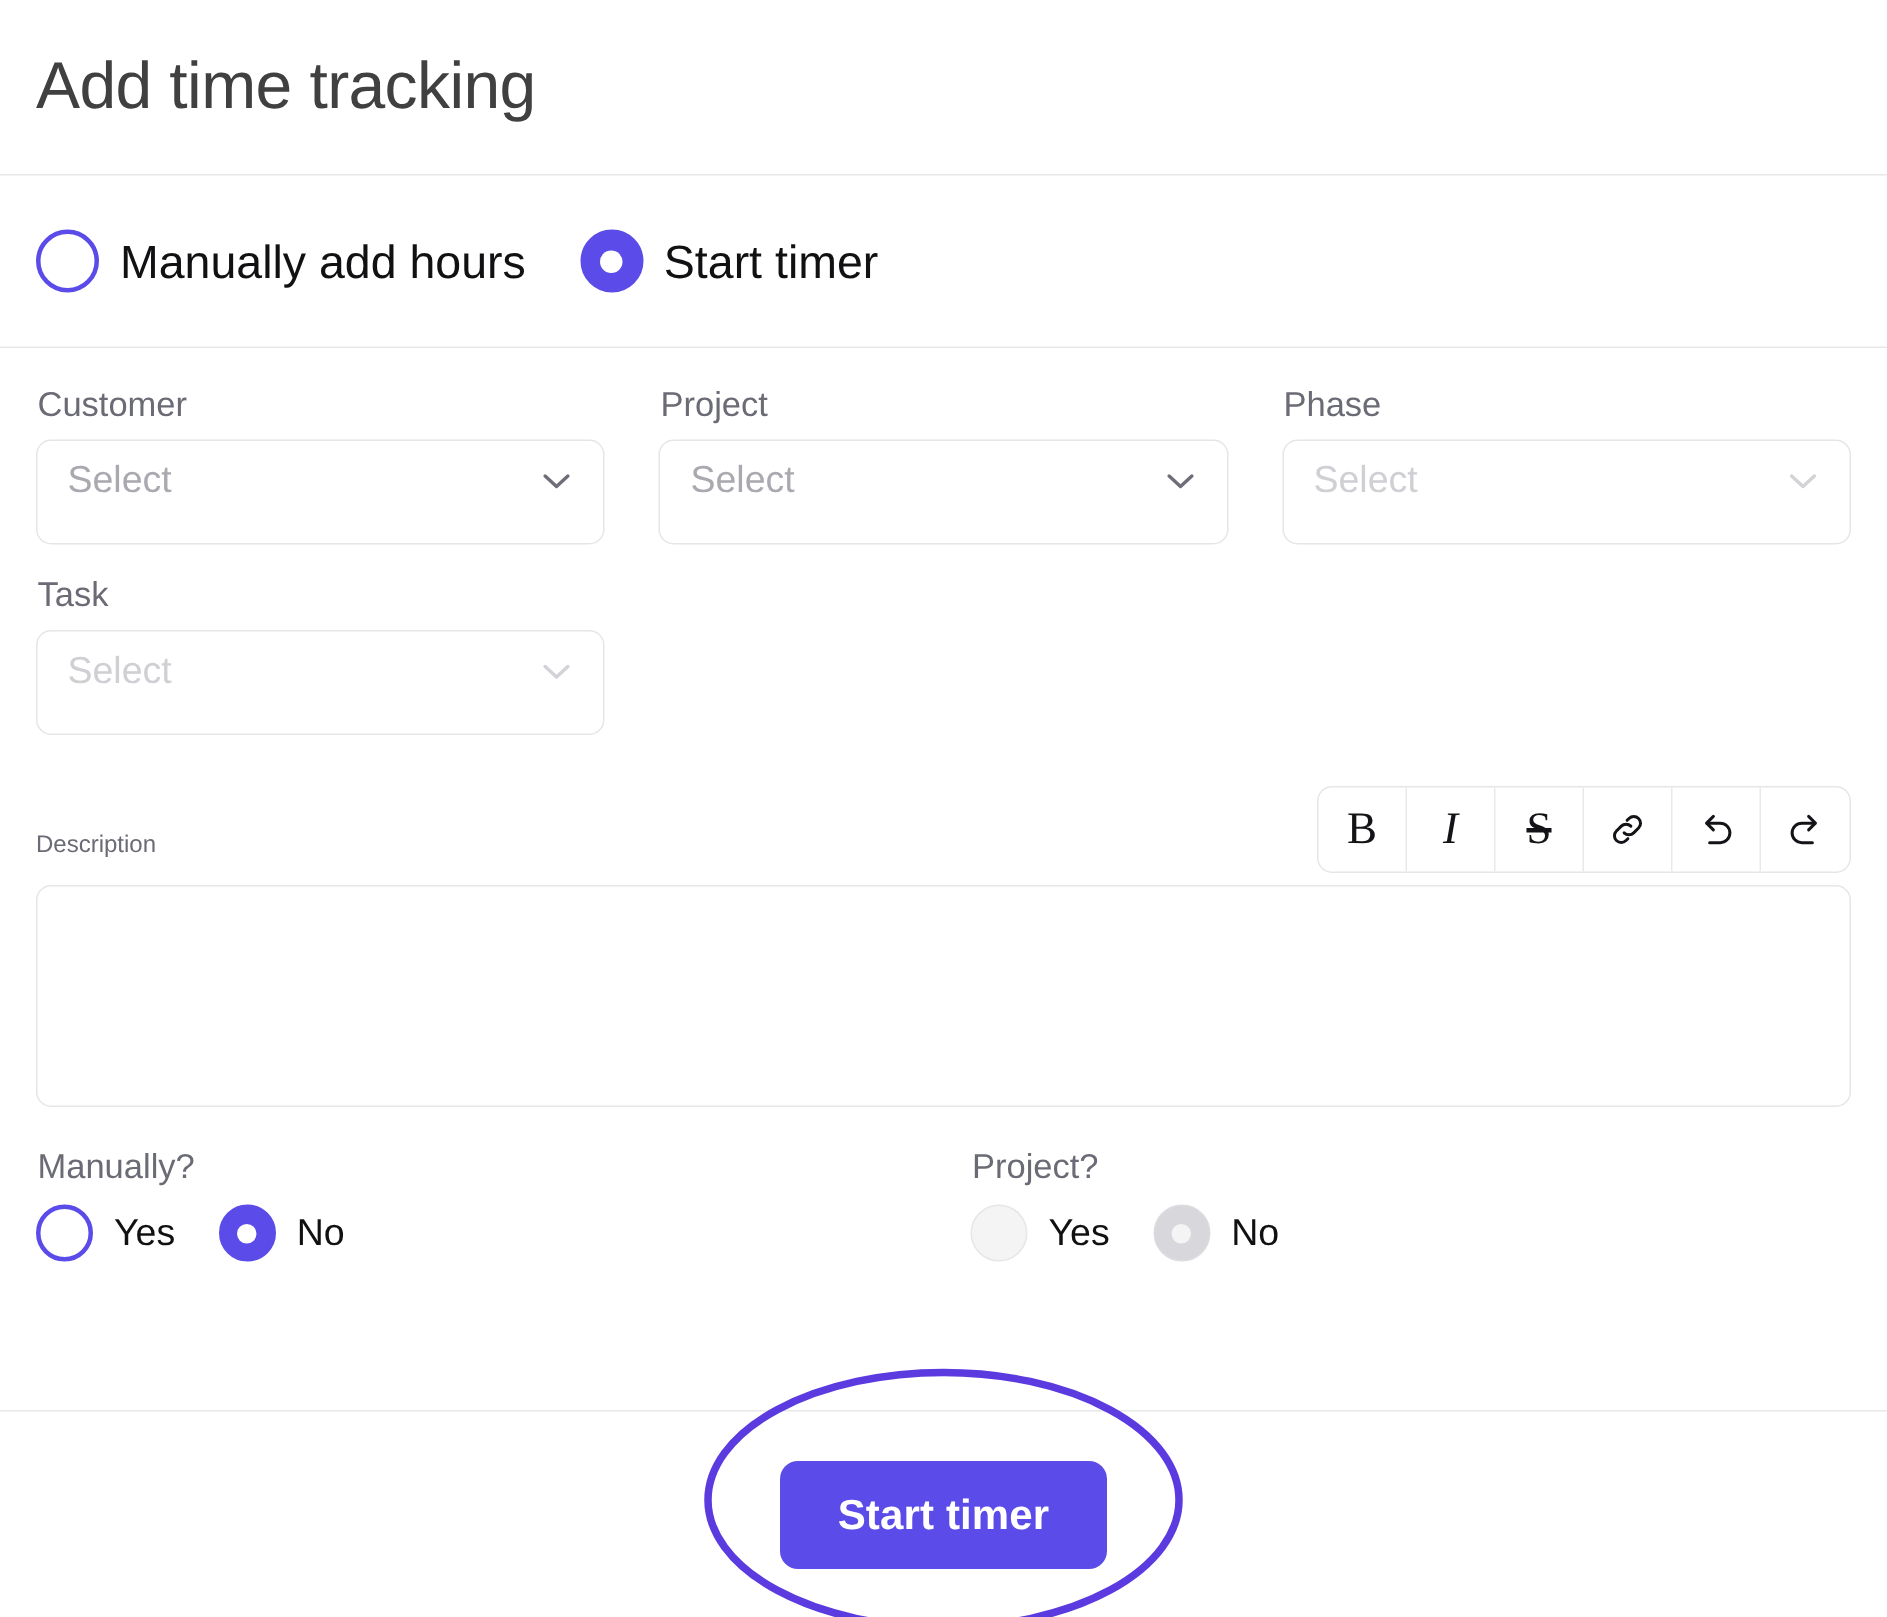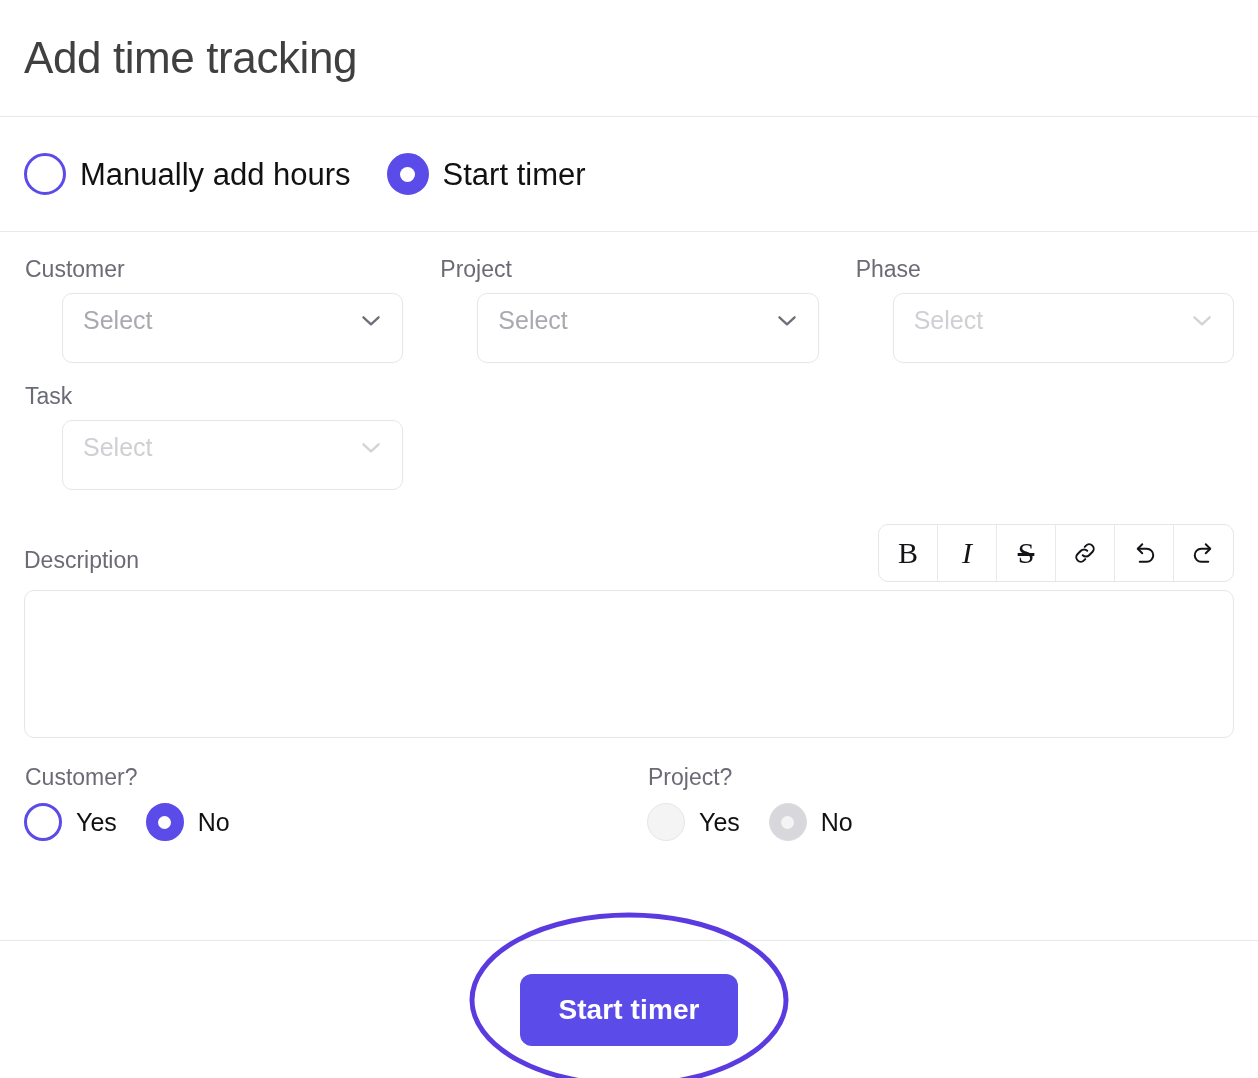--- a/index.html
+++ b/index.html
@@ -115,21 +115,20 @@
   .select-box {
     height: 70px;
     border: 1px solid #e6e6e9;
     border-radius: 10px;
     background: #ffffff;
     display: flex;
     align-items: center;
     justify-content: space-between;
     padding: 0 18px 16px 20px;
     cursor: pointer;
-    margin-left: 38px;
   }
   .select-placeholder {
     font-size: 25px;
     color: #a9a9b0;
     line-height: 1;
   }
   .chev {
     width: 26px; height: 26px;
     flex: none;
     display: block;
@@ -175,21 +174,21 @@
     font-size: 30px;
     color: #141418;
     line-height: 1;
   }
   .rte-glyph.italic { font-style: italic; }
   .rte-glyph.strike { text-decoration: line-through; }
   .rte-svg { width: 30px; height: 30px; display: block; }
   .rte-svg path, .rte-svg circle { stroke: #141418; stroke-width: 1.6; fill: none; stroke-linecap: round; stroke-linejoin: round; }
 
   .desc-label {
-    font-size: 23px;
+    font-size: 16px;
     color: #6a6b75;
     line-height: 1;
     margin-bottom: 6px;
   }
   .desc-area {
     margin-top: 12px;
     height: 148px;
     border: 1px solid #e6e6e9;
     border-radius: 10px;
     background: #ffffff;
@@ -366,21 +365,21 @@
         </button>
       </div>
     </div>
 
     <textarea class="desc-area" style=""></textarea>
   </div>
 
   <div class="flag-grid">
 
     <div>
-      <span class="flag-label">Customer?</span>
+      <span class="flag-label">Manually?</span>
       <div class="flag-options">
         <div class="radio-option">
           <span class="radio sm outline"></span>
           <span class="radio-label sm">Yes</span>
         </div>
         <div class="radio-option">
           <span class="radio sm filled">
               <span class="dot"></span>
             </span>
           <span class="radio-label sm">No</span>

